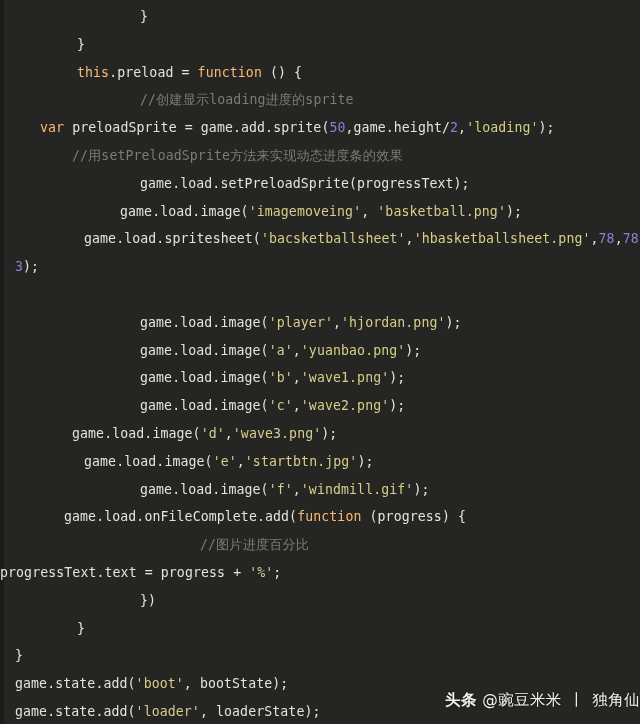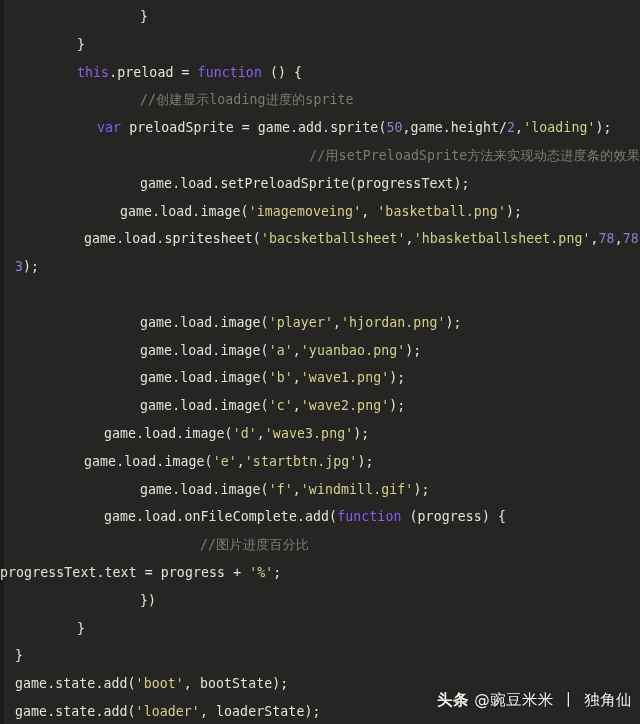--- a/index.html
+++ b/index.html
@@ -40,29 +40,29 @@
   }
   .line {
     height: 27.8px;
     line-height: 27.8px;
     font-size: 13.2px;
     letter-spacing: 0.1px;
     white-space: pre;
     color: #e6e3da;
   }
   
-  .kw   { color: #8b5cf6; }   
+  .kw   { color: #fdba74; }   
   .num  { color: #8b7fd4; }   
   .str  { color: #d6cf87; }   
   .cmt  { color: #7c7c74; }   
   .pl   { color: #e6e3da; }   
 
   .watermark {
     position: absolute;
-    right: 8px;
+    right: 0;
     bottom: 13px;
     color: #f2f2ef;
     font-family: "DejaVu Sans", "Liberation Sans", sans-serif;
     font-size: 15.5px;
     letter-spacing: 0.4px;
     white-space: nowrap;
     text-shadow: 0 0 2px rgba(0,0,0,0.65);
   }
   .watermark .wm-brand { font-weight: bold; }
   .watermark .wm-sep { padding: 0 2px; }
@@ -72,35 +72,35 @@
 
 <div id="app">
 
   <div class="left-gutter"></div>
 
   <div class="code-area" id="code-area">
       <div class="line" style="padding-left: 140px;"><span class="pl">}</span></div>
       <div class="line" style="padding-left: 77px;"><span class="pl">}</span></div>
       <div class="line" style="padding-left: 77px;"><span class="kw">this</span><span class="pl">.preload = </span><span class="kw">function</span><span class="pl"> () {</span></div>
       <div class="line" style="padding-left: 140px;"><span class="cmt">//创建显示loading进度的sprite</span></div>
-      <div class="line" style="padding-left: 97px;"><span class="kw">var</span><span class="pl"> preloadSprite = game.add.sprite(</span><span class="num">50</span><span class="pl">,game.height/</span><span class="num">2</span><span class="pl">,</span><span class="str">'loading'</span><span class="pl">);</span></div>
-      <div class="line" style="padding-left: 104px; text-align: right;"><span class="cmt">//用setPreloadSprite方法来实现动态进度条的效果</span></div>
+      <div class="line" style="padding-left: 40px;"><span class="kw">var</span><span class="pl"> preloadSprite = game.add.sprite(</span><span class="num">50</span><span class="pl">,game.height/</span><span class="num">2</span><span class="pl">,</span><span class="str">'loading'</span><span class="pl">);</span></div>
+      <div class="line" style="padding-left: 72px;"><span class="cmt">//用setPreloadSprite方法来实现动态进度条的效果</span></div>
       <div class="line" style="padding-left: 140px;"><span class="pl">game.load.setPreloadSprite(progressText);</span></div>
       <div class="line" style="padding-left: 120px;"><span class="pl">game.load.image(</span><span class="str">'imagemoveing'</span><span class="pl">, </span><span class="str">'basketball.png'</span><span class="pl">);</span></div>
       <div class="line" style="padding-left: 84px;"><span class="pl">game.load.spritesheet(</span><span class="str">'bacsketballsheet'</span><span class="pl">,</span><span class="str">'hbasketballsheet.png'</span><span class="pl">,</span><span class="num">78</span><span class="pl">,</span><span class="num">78</span><span class="pl">,</span></div>
       <div class="line" style="padding-left: 15px;"><span class="num">3</span><span class="pl">);</span></div>
       <div class="line" style="padding-left: 0px;"><span class="pl"></span></div>
       <div class="line" style="padding-left: 140px;"><span class="pl">game.load.image(</span><span class="str">'player'</span><span class="pl">,</span><span class="str">'hjordan.png'</span><span class="pl">);</span></div>
       <div class="line" style="padding-left: 140px;"><span class="pl">game.load.image(</span><span class="str">'a'</span><span class="pl">,</span><span class="str">'yuanbao.png'</span><span class="pl">);</span></div>
       <div class="line" style="padding-left: 140px;"><span class="pl">game.load.image(</span><span class="str">'b'</span><span class="pl">,</span><span class="str">'wave1.png'</span><span class="pl">);</span></div>
       <div class="line" style="padding-left: 140px;"><span class="pl">game.load.image(</span><span class="str">'c'</span><span class="pl">,</span><span class="str">'wave2.png'</span><span class="pl">);</span></div>
-      <div class="line" style="padding-left: 104px;"><span class="pl">game.load.image(</span><span class="str">'d'</span><span class="pl">,</span><span class="str">'wave3.png'</span><span class="pl">);</span></div>
+      <div class="line" style="padding-left: 72px;"><span class="pl">game.load.image(</span><span class="str">'d'</span><span class="pl">,</span><span class="str">'wave3.png'</span><span class="pl">);</span></div>
       <div class="line" style="padding-left: 84px;"><span class="pl">game.load.image(</span><span class="str">'e'</span><span class="pl">,</span><span class="str">'startbtn.jpg'</span><span class="pl">);</span></div>
       <div class="line" style="padding-left: 140px;"><span class="pl">game.load.image(</span><span class="str">'f'</span><span class="pl">,</span><span class="str">'windmill.gif'</span><span class="pl">);</span></div>
-      <div class="line" style="padding-left: 104px;"><span class="pl">game.load.onFileComplete.add(</span><span class="kw">function</span><span class="pl"> (progress) {</span></div>
+      <div class="line" style="padding-left: 64px;"><span class="pl">game.load.onFileComplete.add(</span><span class="kw">function</span><span class="pl"> (progress) {</span></div>
       <div class="line" style="padding-left: 200px;"><span class="cmt">//图片进度百分比</span></div>
       <div class="line" style=""><span class="pl">progressText.text = progress + </span><span class="str">'%'</span><span class="pl">;</span></div>
       <div class="line" style="padding-left: 140px;"><span class="pl">})</span></div>
       <div class="line" style="padding-left: 77px;"><span class="pl">}</span></div>
       <div class="line" style="padding-left: 15px;"><span class="pl">}</span></div>
       <div class="line" style="padding-left: 15px;"><span class="pl">game.state.add(</span><span class="str">'boot'</span><span class="pl">, bootState);</span></div>
       <div class="line" style="padding-left: 15px;"><span class="pl">game.state.add(</span><span class="str">'loader'</span><span class="pl">, loaderState);</span></div>
     </div>
 
   <div class="watermark">

